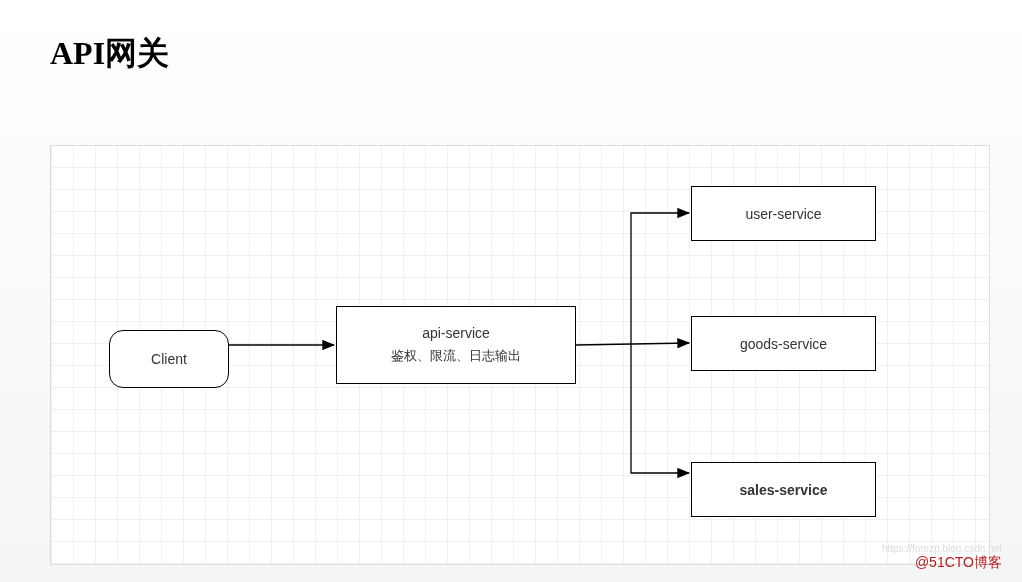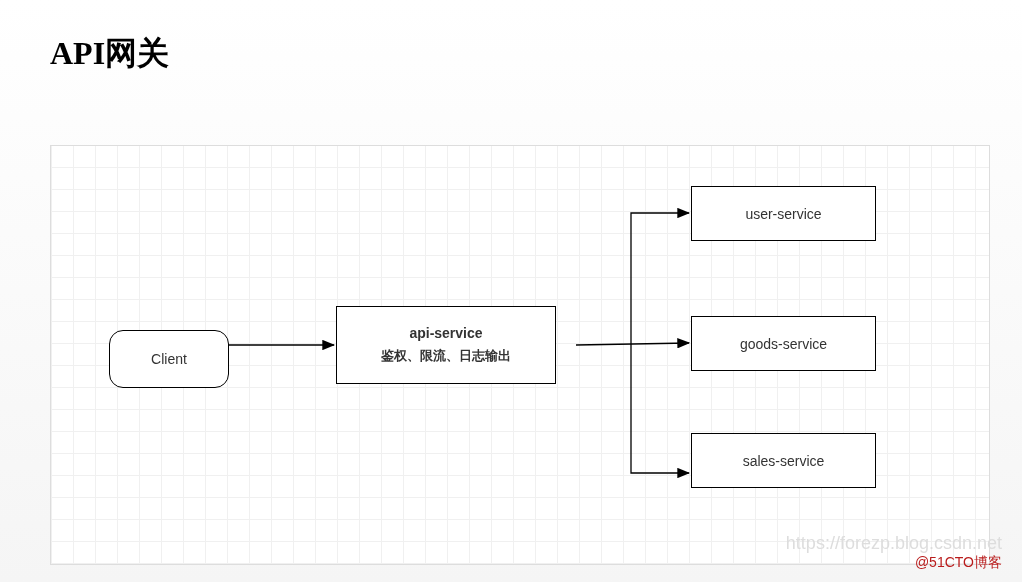--- a/index.html
+++ b/index.html
@@ -47,53 +47,52 @@
     .client {
       left: 58px;
       top: 184px;
       width: 120px;
       height: 58px;
       border-radius: 14px;
     }
     .api {
       left: 285px;
       top: 160px;
-      width: 220px;
+      width: 240px;
       height: 78px;
-      font-weight: bold;
     }
     .api .line1 { margin-bottom: 6px; }
     .api .line2 { font-size: 13px; }
     .svc {
       width: 185px;
       height: 55px;
     }
     .svc1 { left: 640px; top: 40px; }
     .svc2 { left: 640px; top: 170px; }
-    .svc3 { left: 640px; top: 287px; }
+    .svc3 { left: 640px; top: 316px; font-weight: bold; }
     svg.arrows {
       position: absolute;
       top: 0;
       left: 0;
       width: 940px;
       height: 420px;
       pointer-events: none;
     }
     .watermark {
       position: absolute;
       bottom: 10px;
       right: 20px;
       font-size: 14px;
       color: #b91c1c;
     }
     .watermark2 {
       position: absolute;
       bottom: 28px;
       right: 20px;
-      font-size: 18px;
+      font-size: 10px;
       color: #ddd;
     }
   </style>
 </head>
 <body>
 
 <div class="title">API网关</div>
 
 <div class="canvas">
 

